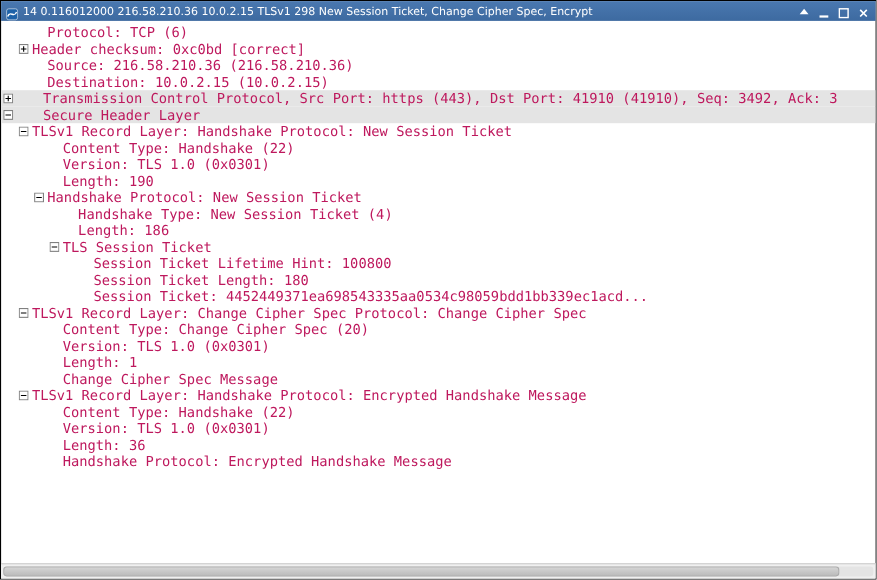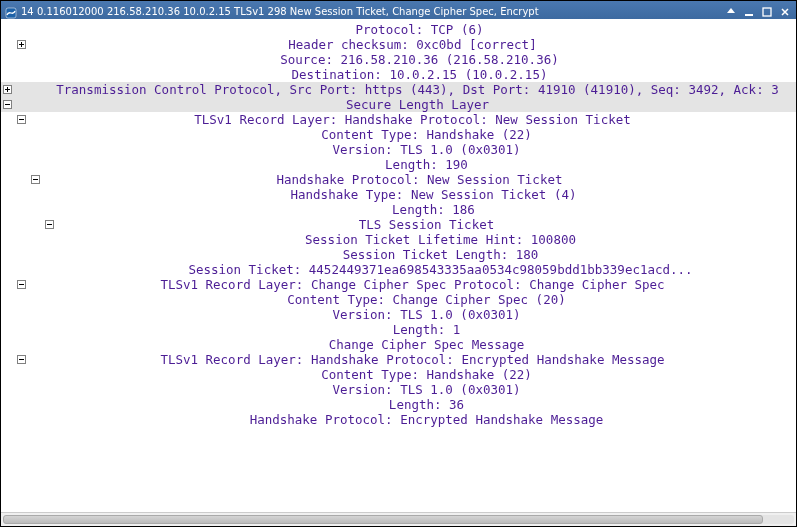--- a/index.html
+++ b/index.html
@@ -15,21 +15,21 @@
   .window { width: 797px; height: 527px; border: 1px solid #000; display: flex; flex-direction: column; background: #fff; }
   .titlebar {
     height: 18px; background: linear-gradient(#4a78b0, #3d6aa0);
     color: #fff; display: flex; align-items: flex-end; padding: 0 4px; font-family: "DejaVu Sans", sans-serif;
     font-size: 10px; gap: 4px; flex: 0 0 18px;
   }
   .title-logo { width: 12px; height: 12px; flex: 0 0 12px; }
   .title-text { flex: 1 1 auto; white-space: nowrap; overflow: hidden; text-overflow: clip; }
   .title-btn { width: 14px; height: 14px; display:flex; align-items:center; justify-content:center; cursor:pointer; color:#fff; }
   .content { flex: 1 1 auto; overflow: hidden; position: relative; }
-  .tree { padding-top: 3px; color: #4c1d95; white-space: pre; text-align: center; }
+  .tree { padding-top: 3px; color: #be185d; white-space: pre; }
   .row { height: 15px; display:flex; align-items:center; }
   .row.highlight { background: #e4e4e4; gap: 24px; }
   .ind { display:inline-block; width: 14px; flex:0 0 14px; }
   .tw { display:inline-block; width:14px; height:14px; flex:0 0 14px; text-align:center; cursor:pointer; position:relative; }
   .tw svg { position:absolute; left:2px; top:2px; }
   .label { flex: 1 1 auto; white-space: pre; overflow: hidden; }
   .scrollbar-h {
     height: 14px; flex: 0 0 14px; background: #f0f0f0; border-top:1px solid #ccc; position:relative;
   }
   .sb-track { position:absolute; left:2px; right:2px; top:2px; bottom:2px; background:#e4e4e4; border-radius:3px; }
@@ -74,21 +74,21 @@
               <rect x="0.5" y="0.5" width="8" height="8" fill="#fff" stroke="#808080"></rect>
               <line x1="2" y1="4.5" x2="7" y2="4.5" stroke="#000"></line>
               <line x1="4.5" y1="2" x2="4.5" y2="7" stroke="#000"></line>
             </svg></span><span class="label">Header checksum: 0xc0bd [correct]</span></div><div class="row"><span class="ind"></span><span class="ind"></span><span class="tw"></span><span class="label">Source: 216.58.210.36 (216.58.210.36)</span></div><div class="row"><span class="ind"></span><span class="ind"></span><span class="tw"></span><span class="label">Destination: 10.0.2.15 (10.0.2.15)</span></div><div class="row highlight"><span class="tw"><svg width="9" height="9" viewBox="0 0 9 9">
               <rect x="0.5" y="0.5" width="8" height="8" fill="#fff" stroke="#808080"></rect>
               <line x1="2" y1="4.5" x2="7" y2="4.5" stroke="#000"></line>
               <line x1="4.5" y1="2" x2="4.5" y2="7" stroke="#000"></line>
             </svg></span><span class="label">Transmission Control Protocol, Src Port: https (443), Dst Port: 41910 (41910), Seq: 3492, Ack: 3</span></div><div class="row highlight"><span class="tw"><svg width="9" height="9" viewBox="0 0 9 9">
               <rect x="0.5" y="0.5" width="8" height="8" fill="#fff" stroke="#808080"></rect>
               <line x1="2" y1="4.5" x2="7" y2="4.5" stroke="#000"></line>
-            </svg></span><span class="label">Secure Length Layer</span></div><div class="row"><span class="ind"></span><span class="tw"><svg width="9" height="9" viewBox="0 0 9 9">
+            </svg></span><span class="label">Secure Header Layer</span></div><div class="row"><span class="ind"></span><span class="tw"><svg width="9" height="9" viewBox="0 0 9 9">
               <rect x="0.5" y="0.5" width="8" height="8" fill="#fff" stroke="#808080"></rect>
               <line x1="2" y1="4.5" x2="7" y2="4.5" stroke="#000"></line>
             </svg></span><span class="label">TLSv1 Record Layer: Handshake Protocol: New Session Ticket</span></div><div class="row"><span class="ind"></span><span class="ind"></span><span class="ind"></span><span class="tw"></span><span class="label">Content Type: Handshake (22)</span></div><div class="row"><span class="ind"></span><span class="ind"></span><span class="ind"></span><span class="tw"></span><span class="label">Version: TLS 1.0 (0x0301)</span></div><div class="row"><span class="ind"></span><span class="ind"></span><span class="ind"></span><span class="tw"></span><span class="label">Length: 190</span></div><div class="row"><span class="ind"></span><span class="ind"></span><span class="tw"><svg width="9" height="9" viewBox="0 0 9 9">
               <rect x="0.5" y="0.5" width="8" height="8" fill="#fff" stroke="#808080"></rect>
               <line x1="2" y1="4.5" x2="7" y2="4.5" stroke="#000"></line>
             </svg></span><span class="label">Handshake Protocol: New Session Ticket</span></div><div class="row"><span class="ind"></span><span class="ind"></span><span class="ind"></span><span class="ind"></span><span class="tw"></span><span class="label">Handshake Type: New Session Ticket (4)</span></div><div class="row"><span class="ind"></span><span class="ind"></span><span class="ind"></span><span class="ind"></span><span class="tw"></span><span class="label">Length: 186</span></div><div class="row"><span class="ind"></span><span class="ind"></span><span class="ind"></span><span class="tw"><svg width="9" height="9" viewBox="0 0 9 9">
               <rect x="0.5" y="0.5" width="8" height="8" fill="#fff" stroke="#808080"></rect>
               <line x1="2" y1="4.5" x2="7" y2="4.5" stroke="#000"></line>
             </svg></span><span class="label">TLS Session Ticket</span></div><div class="row"><span class="ind"></span><span class="ind"></span><span class="ind"></span><span class="ind"></span><span class="ind"></span><span class="tw"></span><span class="label">Session Ticket Lifetime Hint: 100800</span></div><div class="row"><span class="ind"></span><span class="ind"></span><span class="ind"></span><span class="ind"></span><span class="ind"></span><span class="tw"></span><span class="label">Session Ticket Length: 180</span></div><div class="row"><span class="ind"></span><span class="ind"></span><span class="ind"></span><span class="ind"></span><span class="ind"></span><span class="tw"></span><span class="label">Session Ticket: 4452449371ea698543335aa0534c98059bdd1bb339ec1acd...</span></div><div class="row"><span class="ind"></span><span class="tw"><svg width="9" height="9" viewBox="0 0 9 9">
               <rect x="0.5" y="0.5" width="8" height="8" fill="#fff" stroke="#808080"></rect>

